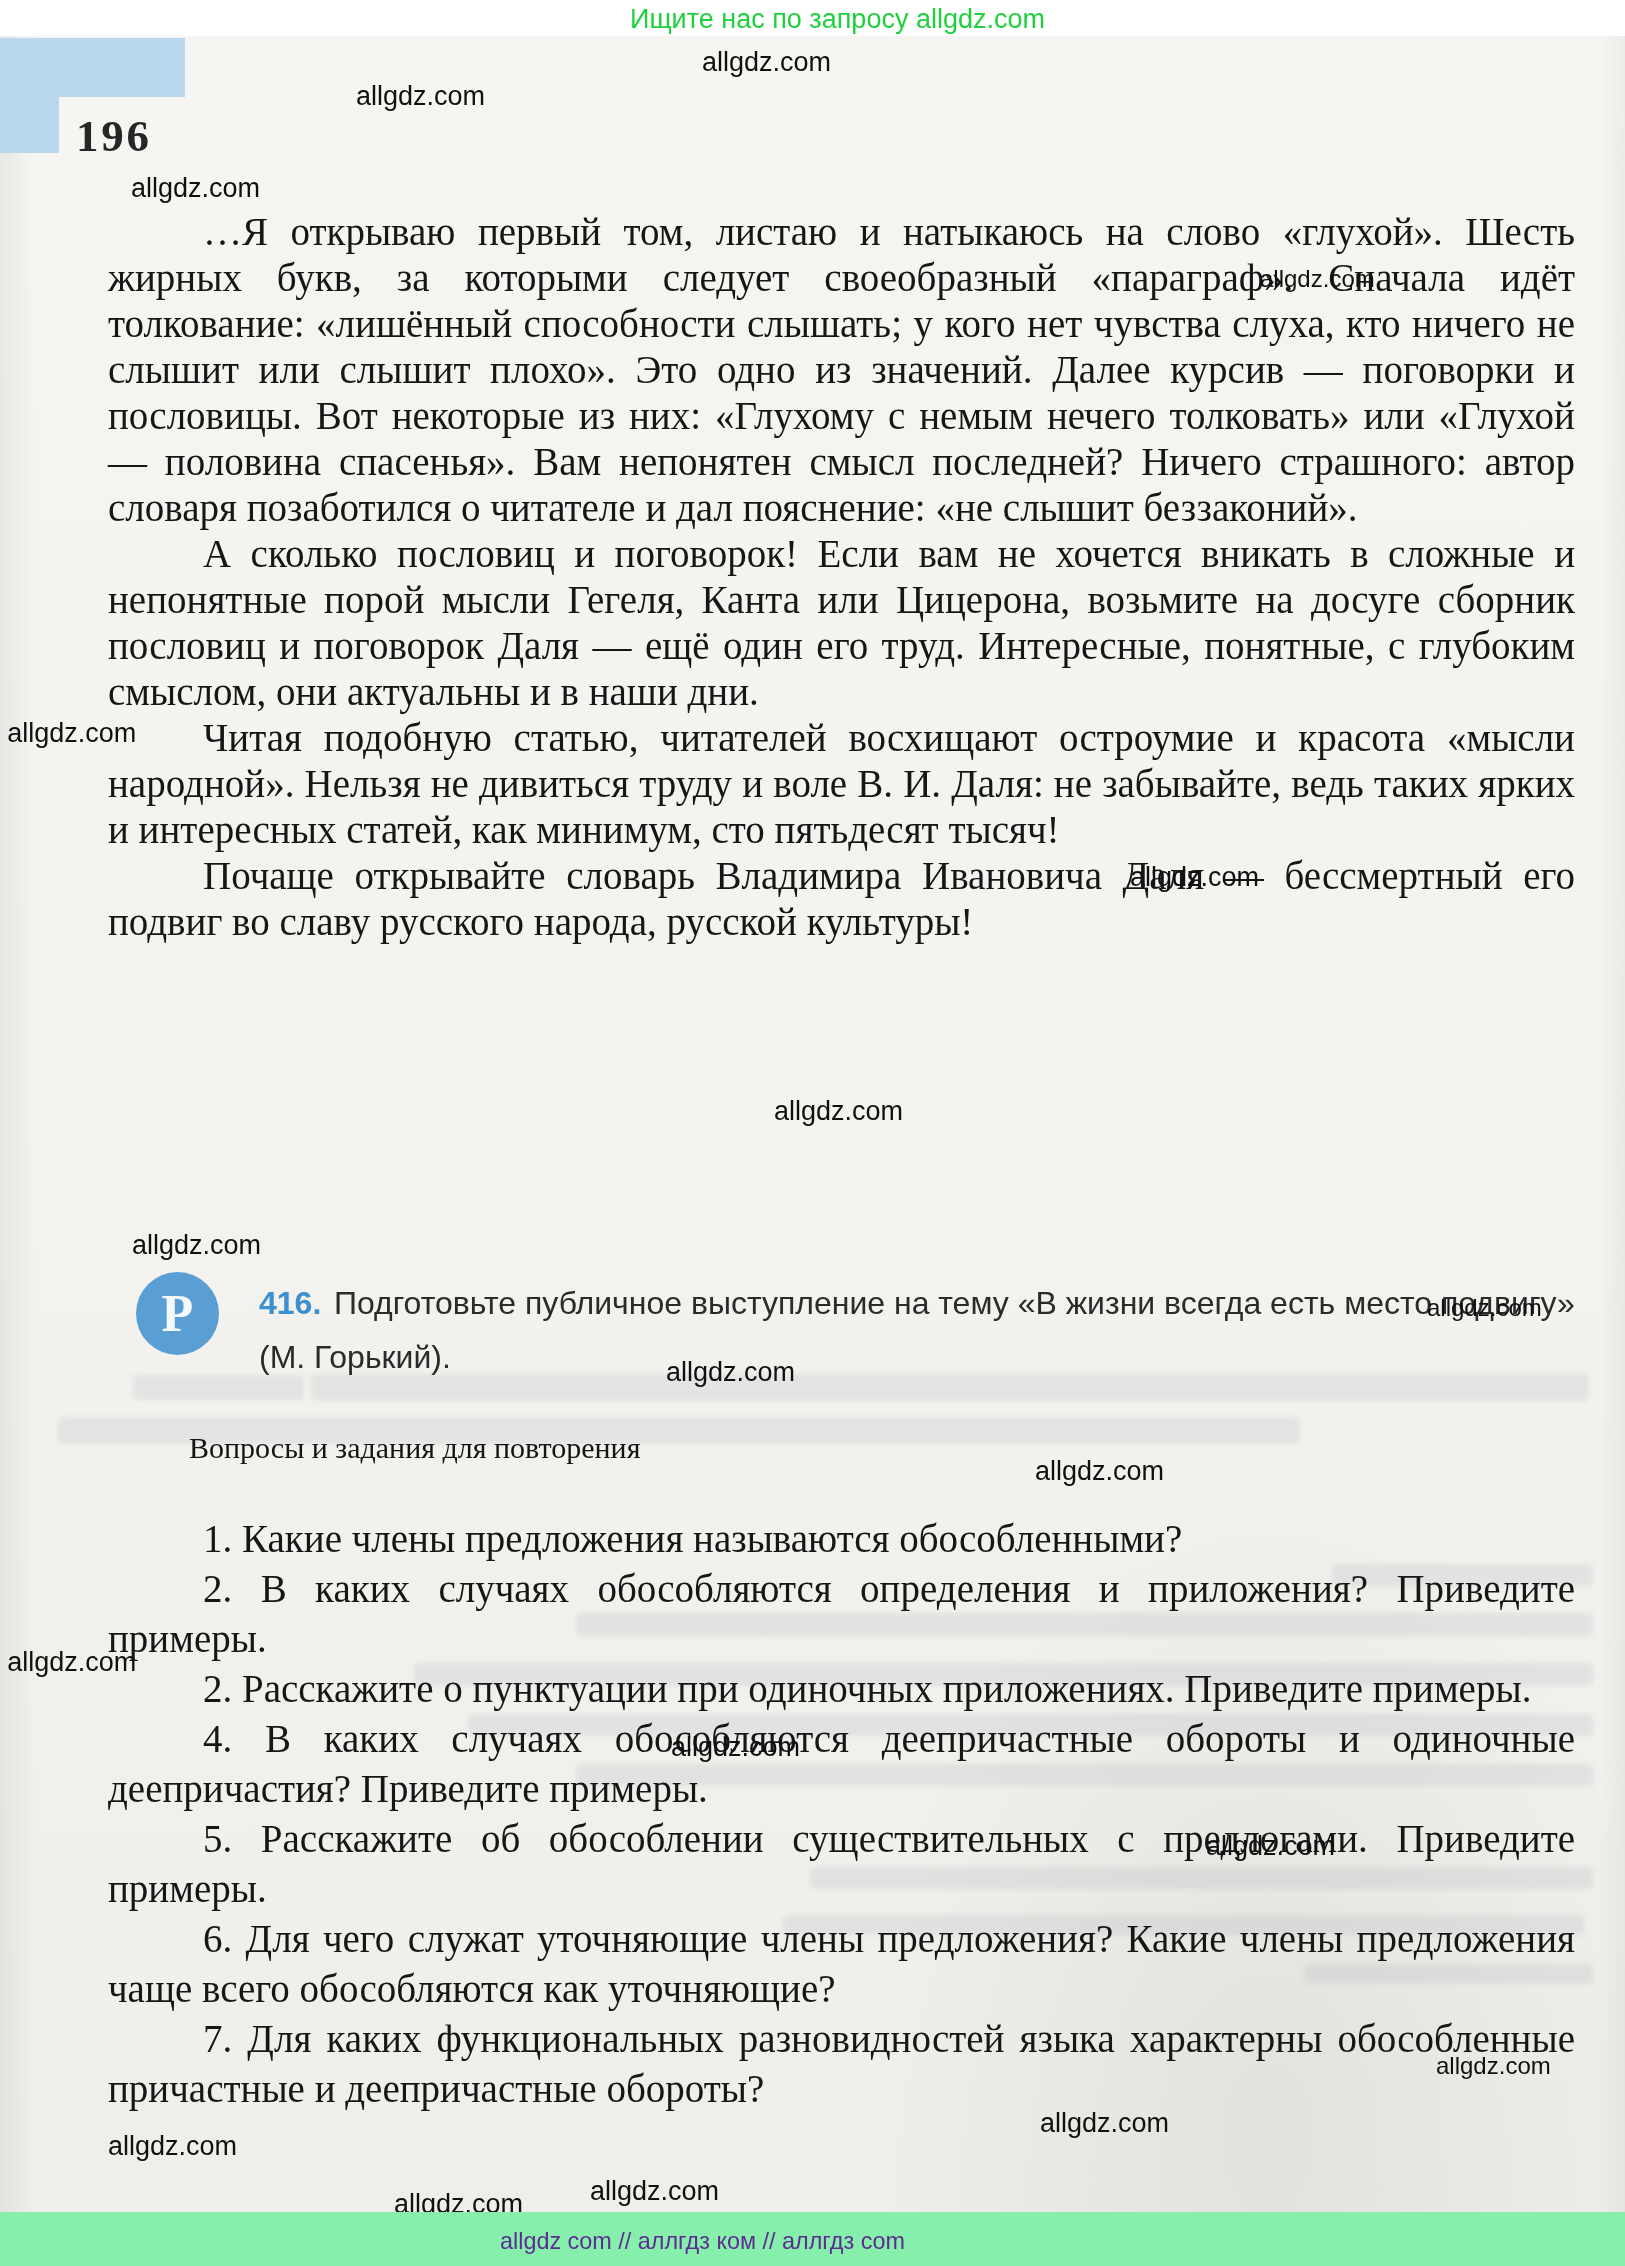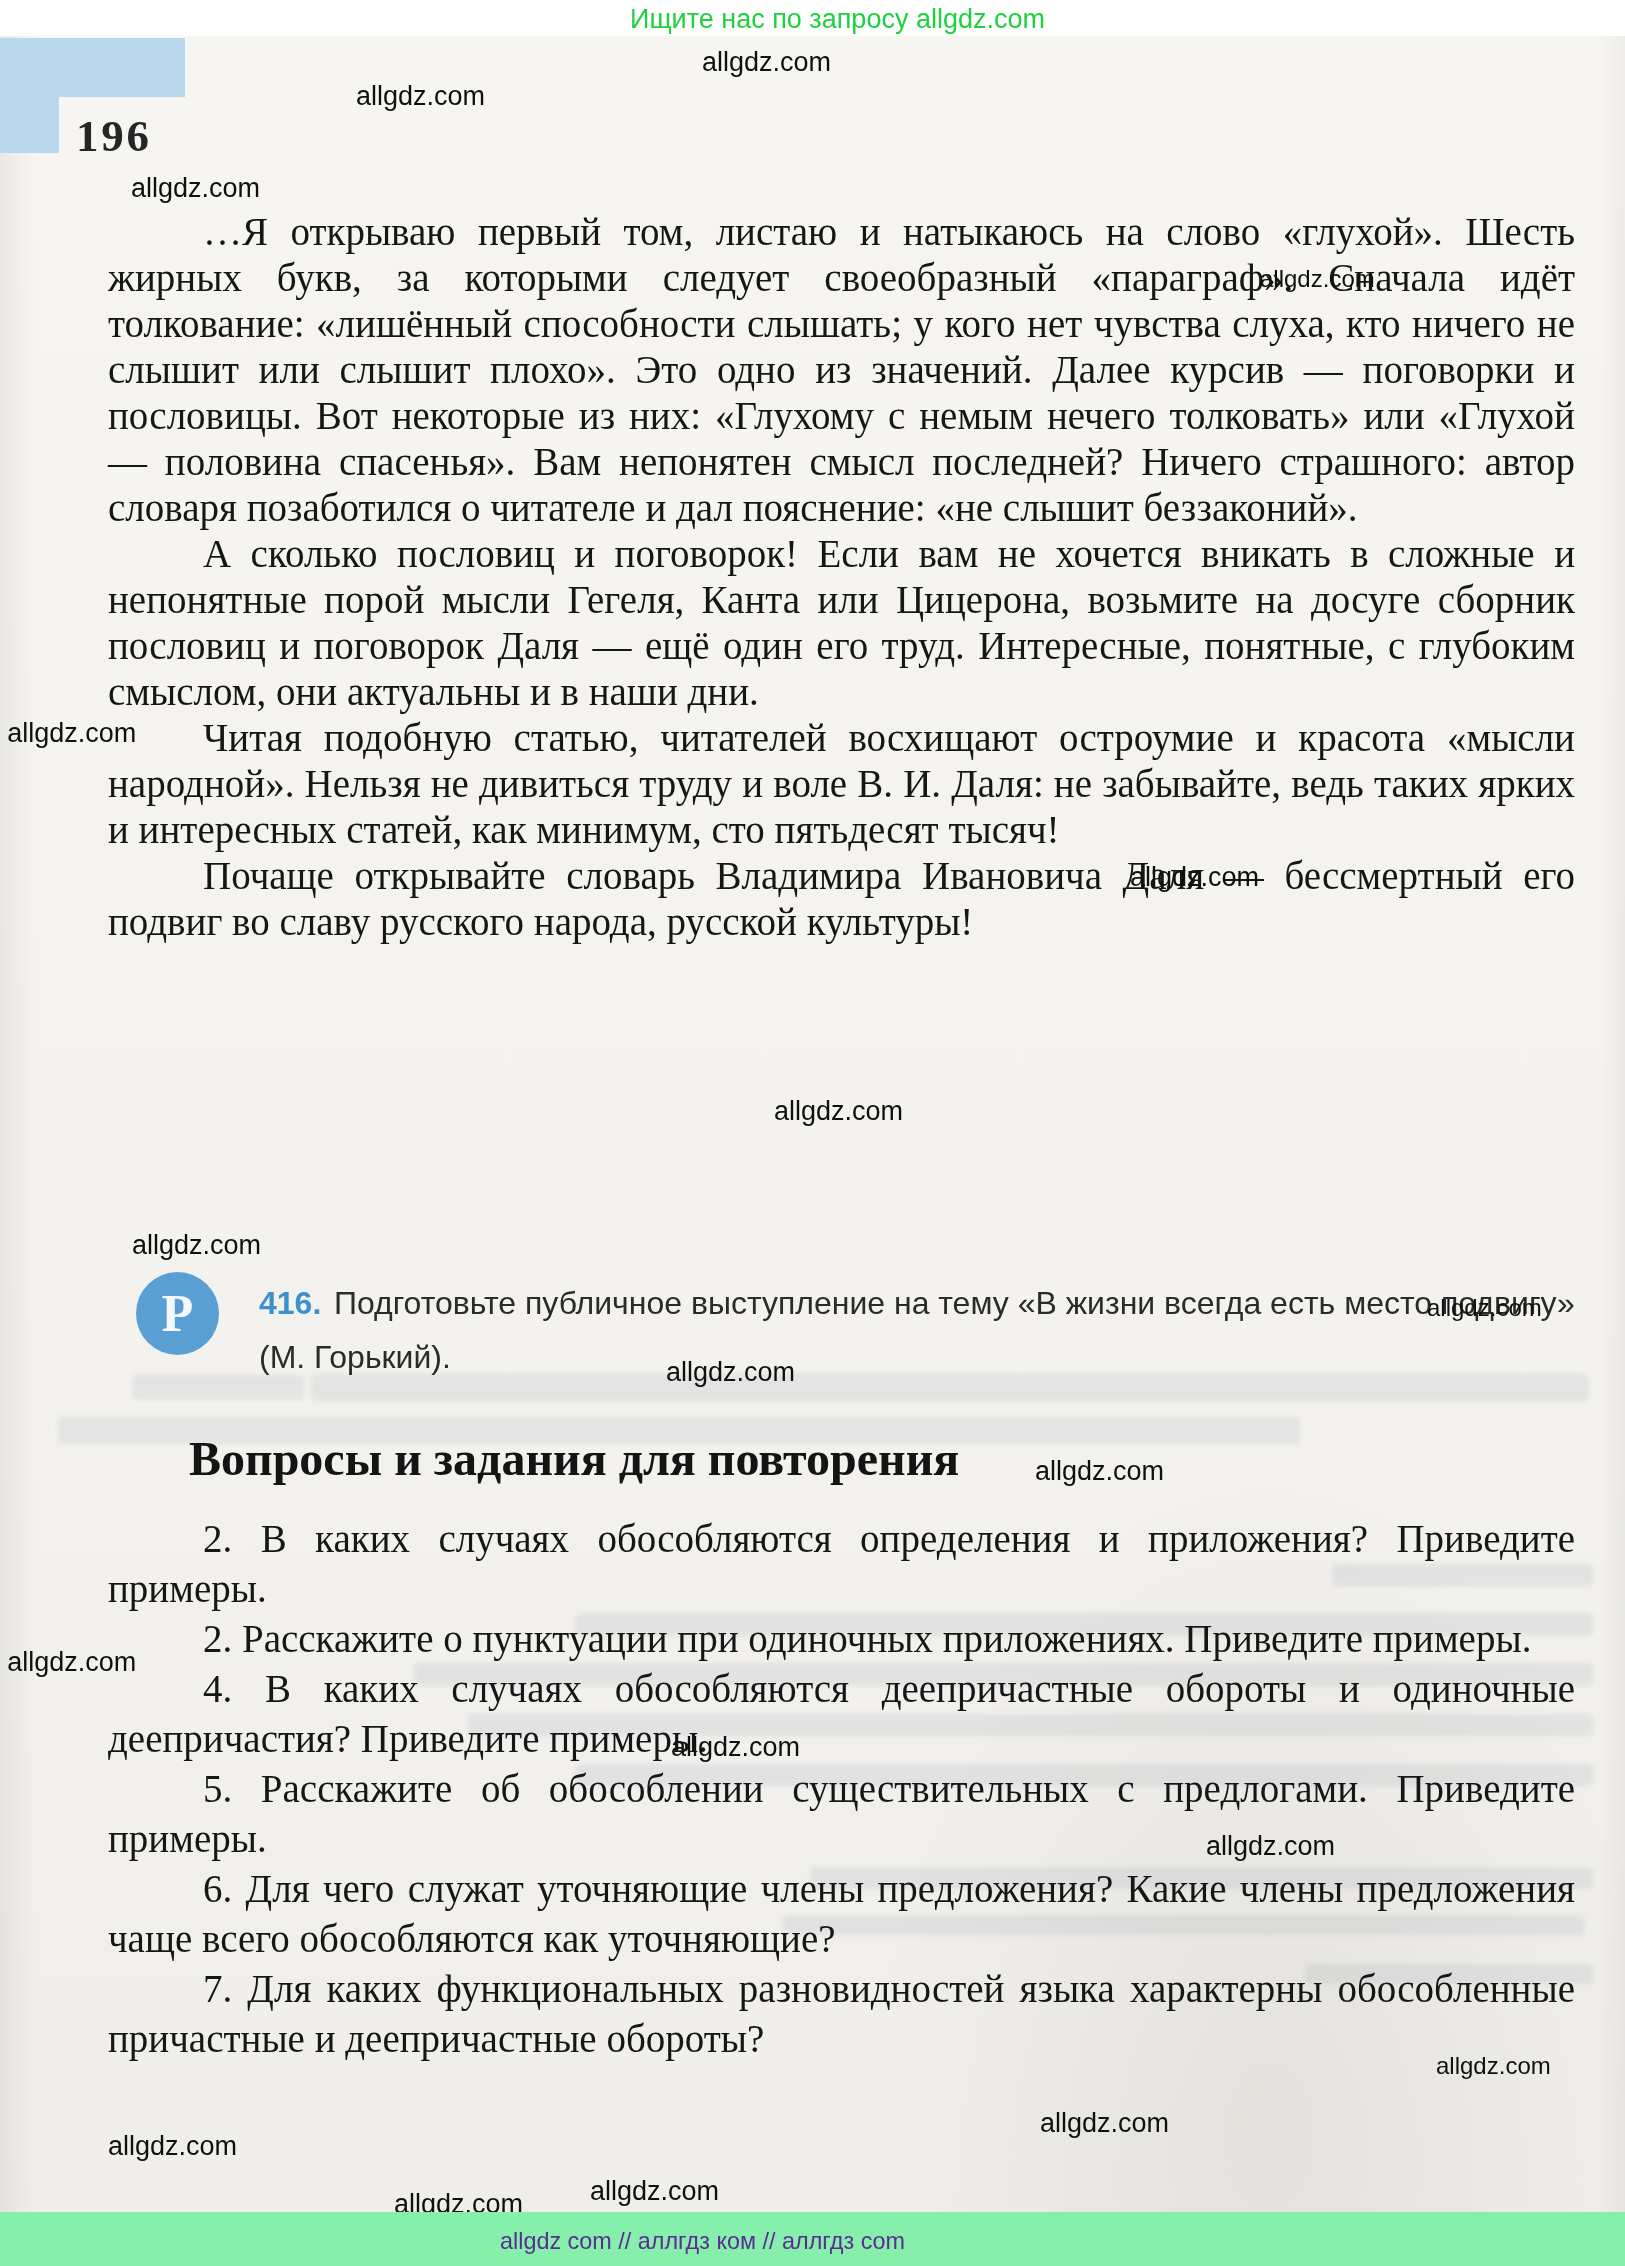--- a/index.html
+++ b/index.html
@@ -62,22 +62,22 @@
   }
   .ex-block{
     position:absolute;left:243px;top:1240px;width:1337px;
     font-family:"Liberation Sans",sans-serif;
     font-size:32px;line-height:54px;color:#2b2b2b;margin-left:16px;
   }
   .ex-num{color:var(--number_blue,#3d90d0);font-weight:bold;margin-right:12.6px;}
   
   .review-heading{
     position:absolute;left:189px;top:1395px;margin:0;
-    font-family:"Liberation Serif",serif;font-weight:bold;
-    font-size:48px;color:#141414;
+    font-family:"Liberation Serif",serif;font-weight:normal;
+    font-size:30px;color:#141414;
   }
   .questions{
     position:absolute;left:108px;top:1478px;width:1467px;
     font-family:"Liberation Serif",serif;
     font-size:39px;line-height:50px;
     color:#161616;text-align:justify;
   }
   .questions p{margin:0;text-indent:95px;}
   
   .bleed{
@@ -158,20 +158,21 @@
 
     <div class="ex-badge">
       <span>Р</span>
     </div>
     <div class="ex-block">
       <span class="ex-num">416.</span><span>Подготовьте публичное выступление на тему «В жизни всегда есть место подвигу» (М. Горький).</span>
     </div>
 
     <h2 class="review-heading">Вопросы и задания для повторения</h2>
     <div class="questions">
+      <p>1. Какие члены предложения называются обособленными?</p>
       <p>2. В каких случаях обособляются определения и приложения? Приведите примеры.</p>
       <p>2. Расскажите о пунктуации при одиночных приложениях. Приведите примеры.</p>
       <p>4. В каких случаях обособляются деепричастные обороты и одиночные деепричастия? Приведите примеры.</p>
       <p>5. Расскажите об обособлении существительных с предлогами. Приведите примеры.</p>
       <p>6. Для чего служат уточняющие члены предложения? Какие члены предложения чаще всего обособляются как уточняющие?</p>
       <p>7. Для каких функциональных разновидностей языка характерны обособленные причастные и деепричастные обороты?</p>
     </div>
 
     <span class="wm w1">allgdz.com</span>
     <span class="wm w2">allgdz.com</span>

